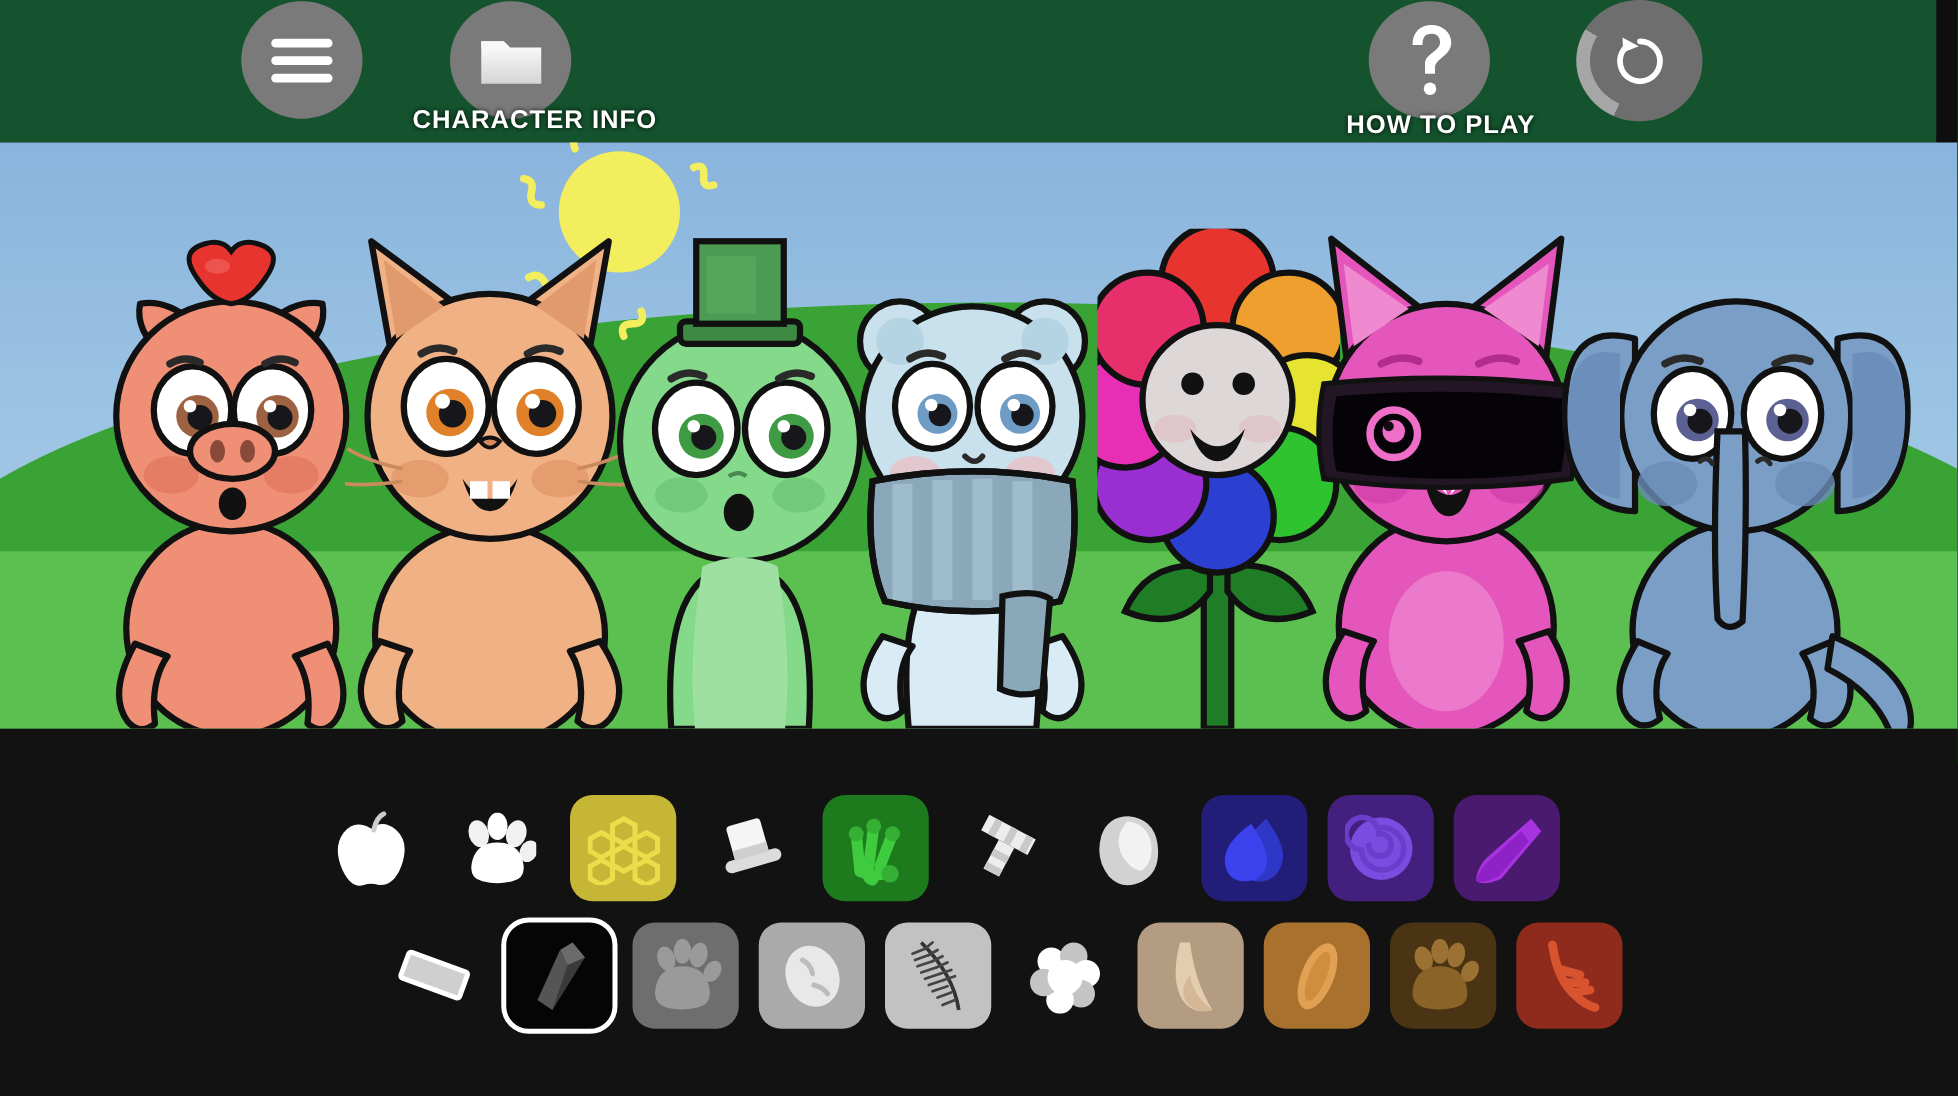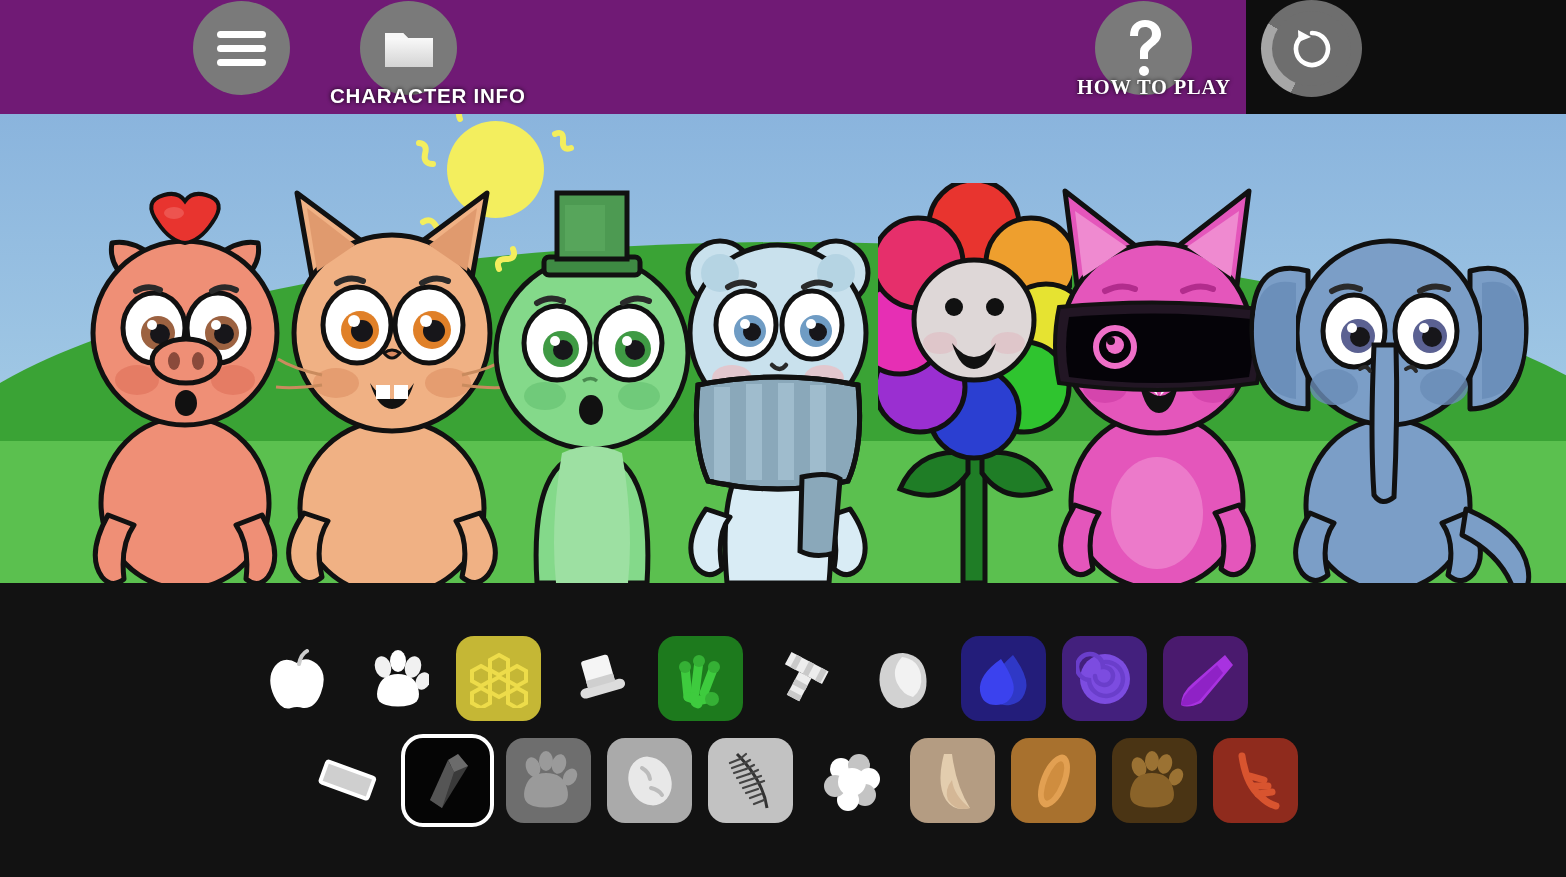--- a/index.html
+++ b/index.html
@@ -5,21 +5,21 @@
   * { box-sizing: border-box; margin: 0; padding: 0; }
   html, body {
     width: 1566px; height: 877px;
     background: #0e0e0e;
     font-family: "Liberation Sans", sans-serif;
     overflow: hidden;
   }
   .app { position: relative; width: 1566px; height: 877px; background: #0e0e0e; }
 
   
-  .topbar { position: absolute; left: 0; top: 0; width: 1246px; height: 114px; background: #701a75; }
+  .topbar { position: absolute; left: 0; top: 0; width: 1549px; height: 114px; background: #14532d; }
 
   .circle-btn {
     position: absolute;
     border-radius: 50%;
     background: #7a7a7a;
     display: flex; align-items: center; justify-content: center;
   }
   .btn-menu { left: 193px; top: 1px; width: 97px; height: 94px; }
   .btn-folder { left: 360px; top: 1px; width: 97px; height: 94px; }
   .btn-help { left: 1095px; top: 1px; width: 97px; height: 94px; }
@@ -36,21 +36,21 @@
       display:flex; align-items:center; justify-content:center; }
   .reset-ico { width: 46px; height: 46px; }
 
   .btn-caption {
     position: absolute;
     color: #fff; font-size: 20.5px; font-weight: bold; letter-spacing: 0.8px;
     text-shadow: 0 0 4px rgba(0,0,0,.9);
     white-space: nowrap;
   }
   .cap-folder { left: 330px; top: 84px; }
-  .cap-help { left: 1077px; top: 76px; font-family: Liberation Serif, serif; }
+  .cap-help { left: 1077px; top: 88px; }
 
   
   .scene { position: absolute; left: 0; top: 114px; width: 1566px; height: 469px; overflow: hidden;
      background: linear-gradient(180deg,#8ab4dd 0%, #9ec6e4 55%, #b6d9ea 100%); }
   .hill-back { position: absolute; left: -90px; top: 128px; width: 1760px; height: 560px;
      background: #3aa335; border-radius: 50% 50% 0 0 / 45% 45% 0 0; }
   .ground { position: absolute; left: 0; bottom: 0; width: 1566px; height: 142px; background: #5bc04f; }
   .sun { position: absolute; left: 447px; top: 7px; width: 97px; height: 97px; border-radius: 50%; background: #f3ee5e; }
   .rays { position: absolute; left: 405px; top: -30px; width: 190px; height: 190px; }
 

